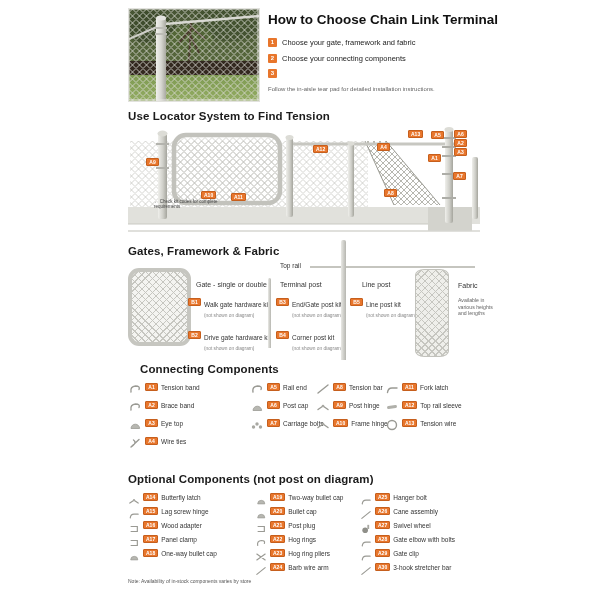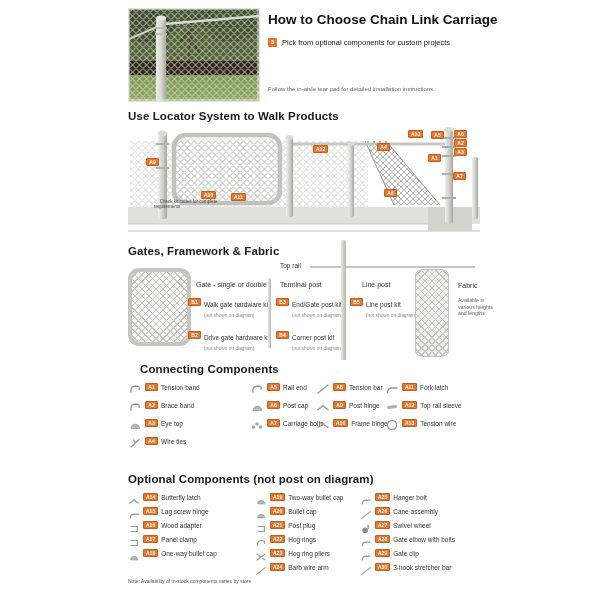--- a/index.html
+++ b/index.html
@@ -91,35 +91,42 @@
     <path d="M36 15 L130 7" stroke="#d8d8d2" stroke-width="2.5"></path>
     <path d="M0 30 L30 17" stroke="#cfcfc9" stroke-width="2"></path>
     <rect x="27" y="9" width="10" height="83" fill="url(#pg)"></rect>
     <ellipse cx="32" cy="9" rx="5" ry="2.5" fill="#e4e4e0"></ellipse>
     <rect x="26" y="18" width="12" height="2" fill="#bcbcb6"></rect>
     <rect x="26" y="24" width="12" height="2" fill="#bcbcb6"></rect>
     <rect x="0" y="0" width="129" height="91" fill="none" stroke="#e6e6e2"></rect>
   </svg>
 </div>
 
-<div class="abs" id="title">How to Choose Chain Link Carriage</div>
+<div class="abs" id="title">How to Choose Chain Link Terminal</div>
 
 <div class="abs" id="steps">
 
-
+    <div class="step">
+      <span class="step-num">1</span>
+      <span class="step-txt">Choose your gate, framework and fabric</span>
+    </div>
+
+    <div class="step">
+      <span class="step-num">2</span>
+      <span class="step-txt">Choose your connecting components</span>
+    </div>
 
     <div class="step">
       <span class="step-num">3</span>
-      <span class="step-txt">Pick from optional components for custom projects</span>
     </div>
   </div>
 
 <div class="abs" id="hdr-note">Follow the in-aisle tear pad for detailed installation instructions.</div>
 
-<div class="abs sec-h" id="locator-h">Use Locator System to Walk Products</div>
+<div class="abs sec-h" id="locator-h">Use Locator System to Find Tension</div>
 
 <div class="abs" id="diagram">
   <svg width="352" height="110" viewBox="0 0 352 110">
     <defs>
       <pattern id="dm" width="7" height="7" patternUnits="userSpaceOnUse">
         <path d="M0 3.5 L3.5 0 L7 3.5 L3.5 7 Z" fill="none" stroke="#c3c3bd" stroke-width="0.7"></path>
       </pattern>
       <pattern id="dmd" width="6" height="6" patternUnits="userSpaceOnUse">
         <path d="M0 3 L3 0 L6 3 L3 6 Z" fill="none" stroke="#a4a49c" stroke-width="0.8"></path>
       </pattern>

